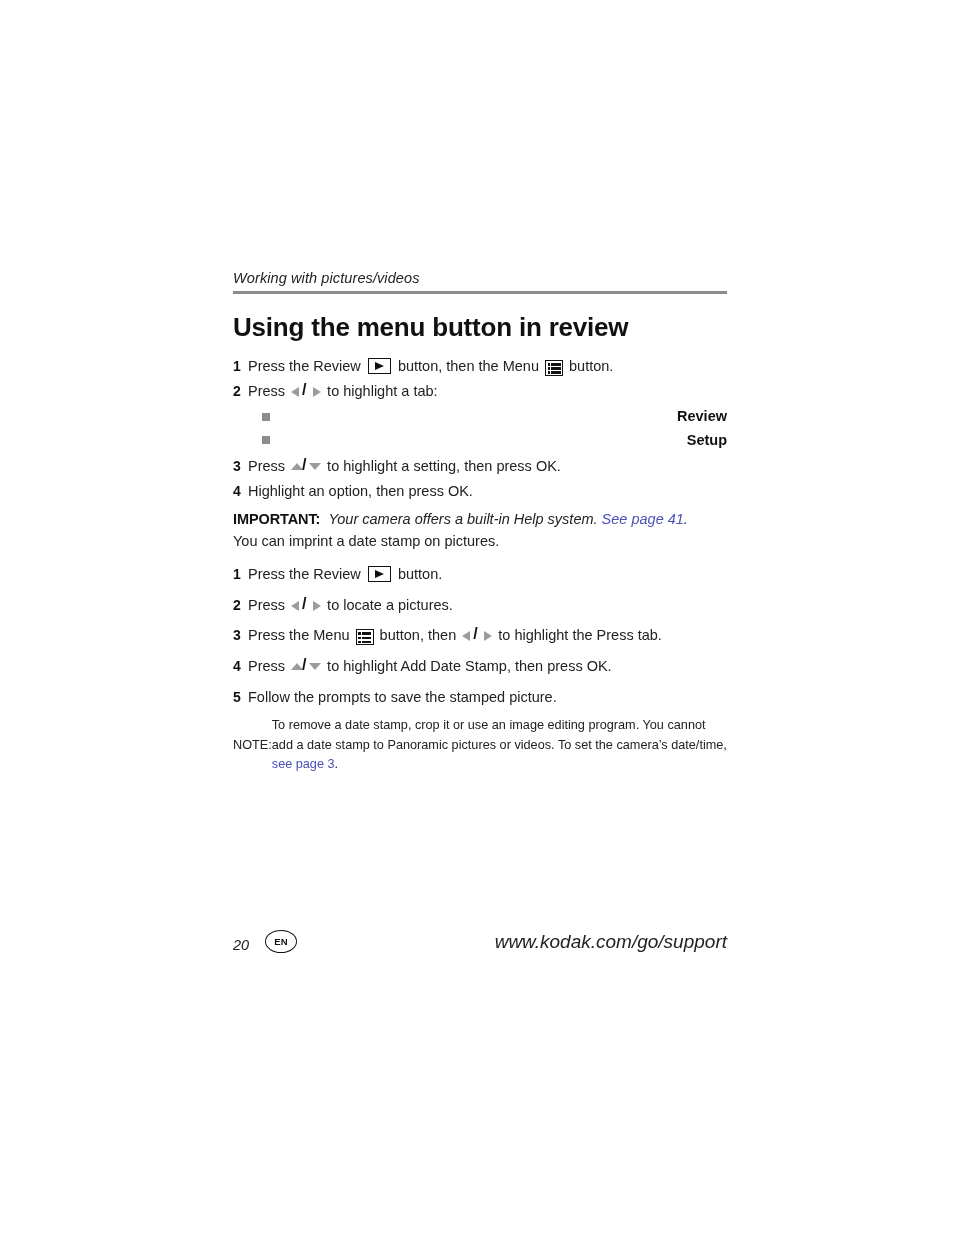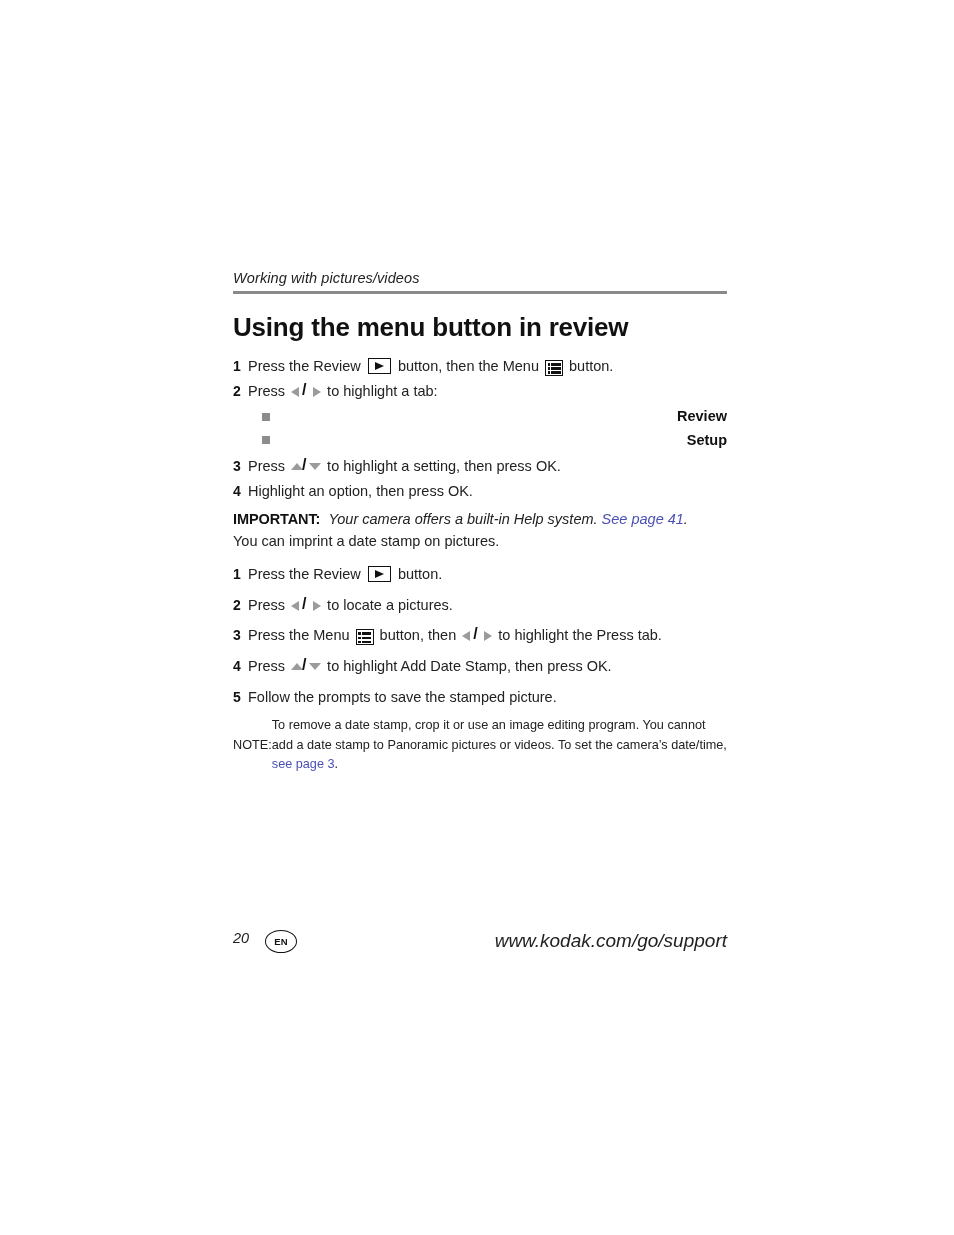--- a/index.html
+++ b/index.html
@@ -254,21 +254,21 @@
     line-height: 1;
   }
 
   
   .footer {
     position: absolute;
     left: 233px;
     top: 930px;
     width: 494px;
     display: flex;
-    align-items: flex-start;
+    align-items: flex-end;
     font-size: 14.5px;
   }
   .page-number {
     font-style: italic;
     color: #222;
     margin-right: 16px;
   }
   .lang-badge {
     width: 32px;
     height: 23px;

